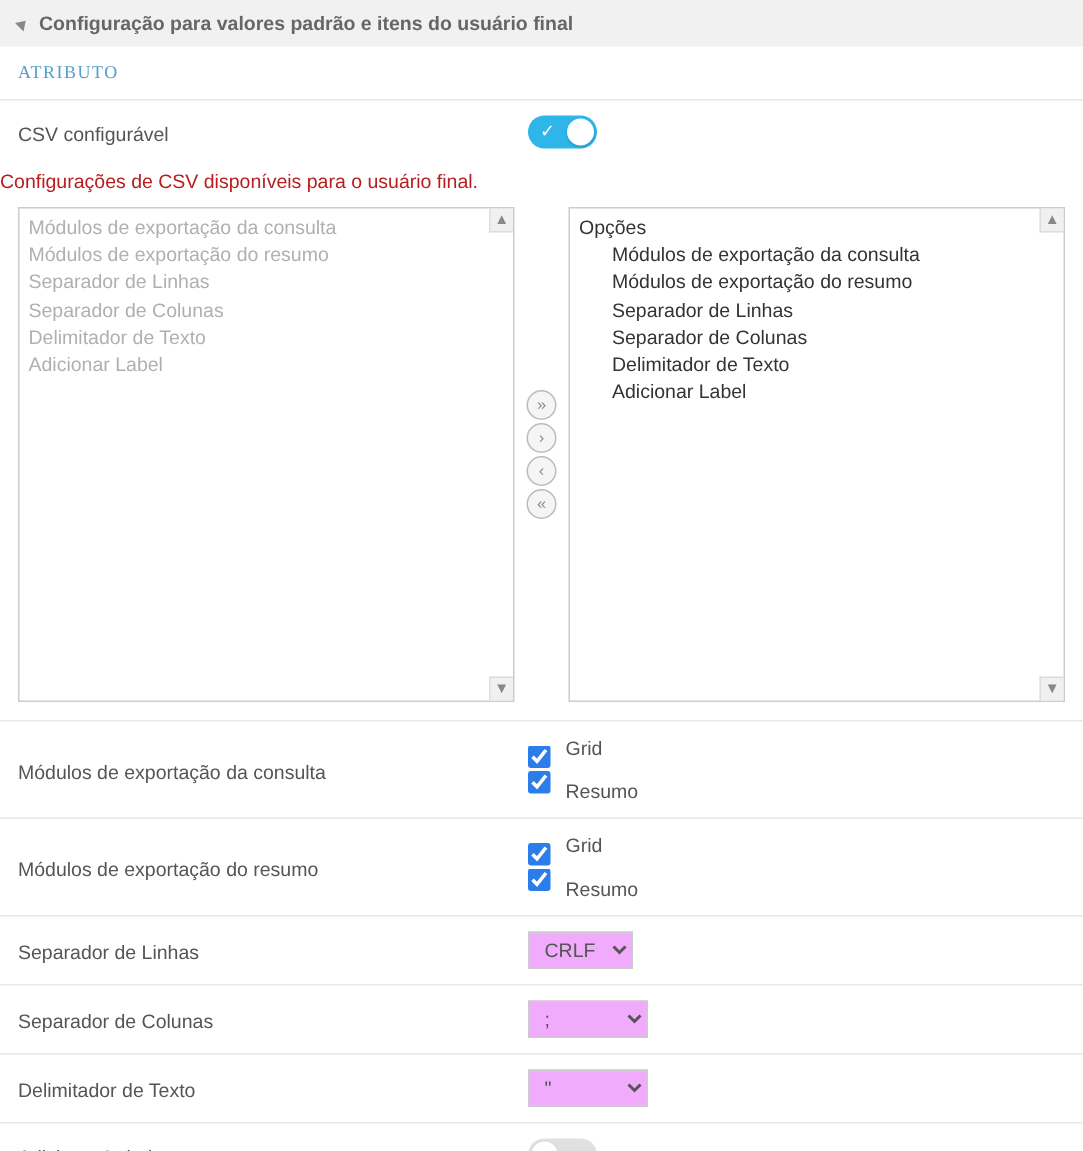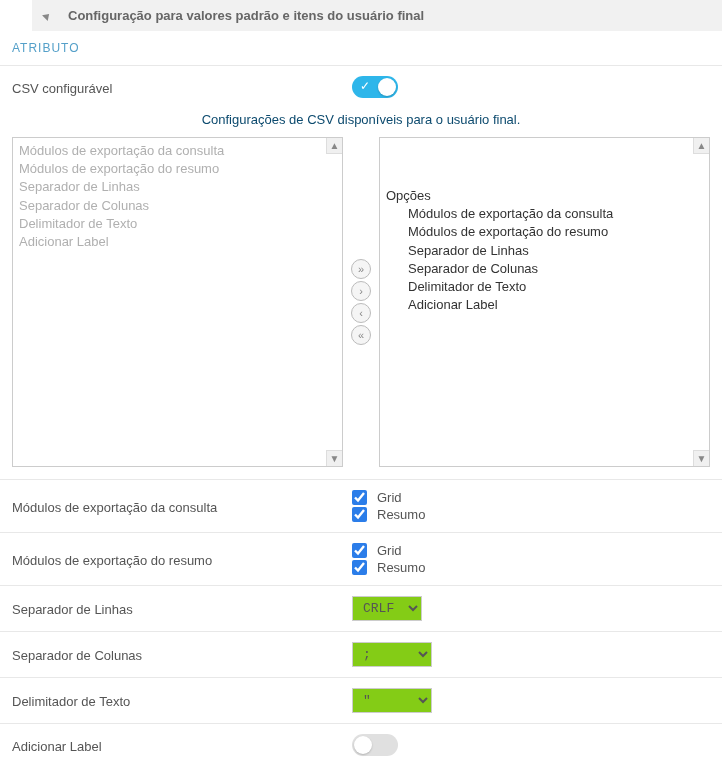--- a/index.html
+++ b/index.html
@@ -11,26 +11,26 @@
     background: #fff;
     width: 722px;
   }
   .panel-header {
     background: #f1f1f1;
     padding: 8px 10px;
     font-weight: 600;
     color: #666;
     display: flex;
     align-items: center;
-    gap: 16px;
-    margin-left: 32px;
+    gap: 6px;
   }
   .header-row {
     display: flex;
     padding: 10px 12px;
+    font-family: Liberation Serif, serif;
   }
   .header-row .col-label,
   .header-row .col-value {
     color: #55a0c9;
     font-size: 12px;
     letter-spacing: 1px;
     font-weight: 500;
   }
   .col-label { width: 340px; }
   .col-value { flex: 1; }
@@ -72,22 +72,21 @@
   .toggle.on .knob { right: 2px; }
   .toggle.off .knob { left: 2px; }
   .toggle.on .check {
     position: absolute;
     left: 8px;
     top: 3px;
     color: #fff;
     font-size: 12px;
   }
   .subtitle {
-    text-align: center;
-    color: #0c4a6e;
+    color: #b91c1c;
     padding: 4px 0 10px 0;
   }
   .dual-list {
     display: flex;
     align-items: center;
     gap: 8px;
     padding: 0 12px 12px 12px;
   }
   .listbox {
     flex: 1;
@@ -98,21 +97,21 @@
     overflow: hidden;
   }
   .listbox .content {
     padding: 4px 6px;
     line-height: 1.4;
     font-size: 13px;
     height: 100%;
     overflow: auto;
   }
   .listbox.left .content { color: #b0b0b0; }
-  .listbox.right .content { color: #333; margin-top: 45px; }
+  .listbox.right .content { color: #333; }
   .listbox.right .opt-root { }
   .listbox.right .opt-child { padding-left: 22px; }
   .scroll-arrow {
     position: absolute;
     right: 0;
     width: 16px;
     height: 16px;
     background: #f0f0f0;
     color: #888;
     font-size: 10px;
@@ -135,34 +134,33 @@
     background: #f5f5f5;
     color: #888;
     font-size: 11px;
     display: flex;
     align-items: center;
     justify-content: center;
     cursor: pointer;
   }
   .check-group { display: flex; gap: 10px; align-items: flex-start; }
   .check-col { display: flex; flex-direction: column; gap: 2px; }
-  .check-labels { display: flex; flex-direction: column; gap: 2px; color: #555; }
+  .check-labels { display: flex; flex-direction: column; gap: 14px; color: #555; }
   input[type="checkbox"] {
     width: 15px;
     height: 15px;
     accent-color: #2b7de9;
     margin: 0;
   }
   select {
     border: 1px solid #ccc;
     padding: 3px 6px;
     font-size: 13px;
     color: #555;
-    background: #84cc16;
-    font-family: Liberation Mono, monospace;
+    background: #f0abfc;
   }
   .sel-line { width: 70px; }
   .sel-col { width: 80px; }
   .sel-txt { width: 80px; }
   .tri-icon {
     display: inline-block;
     width: 0; height: 0;
     border-left: 5px solid transparent;
     border-right: 5px solid transparent;
     border-bottom: 6px solid #888;

